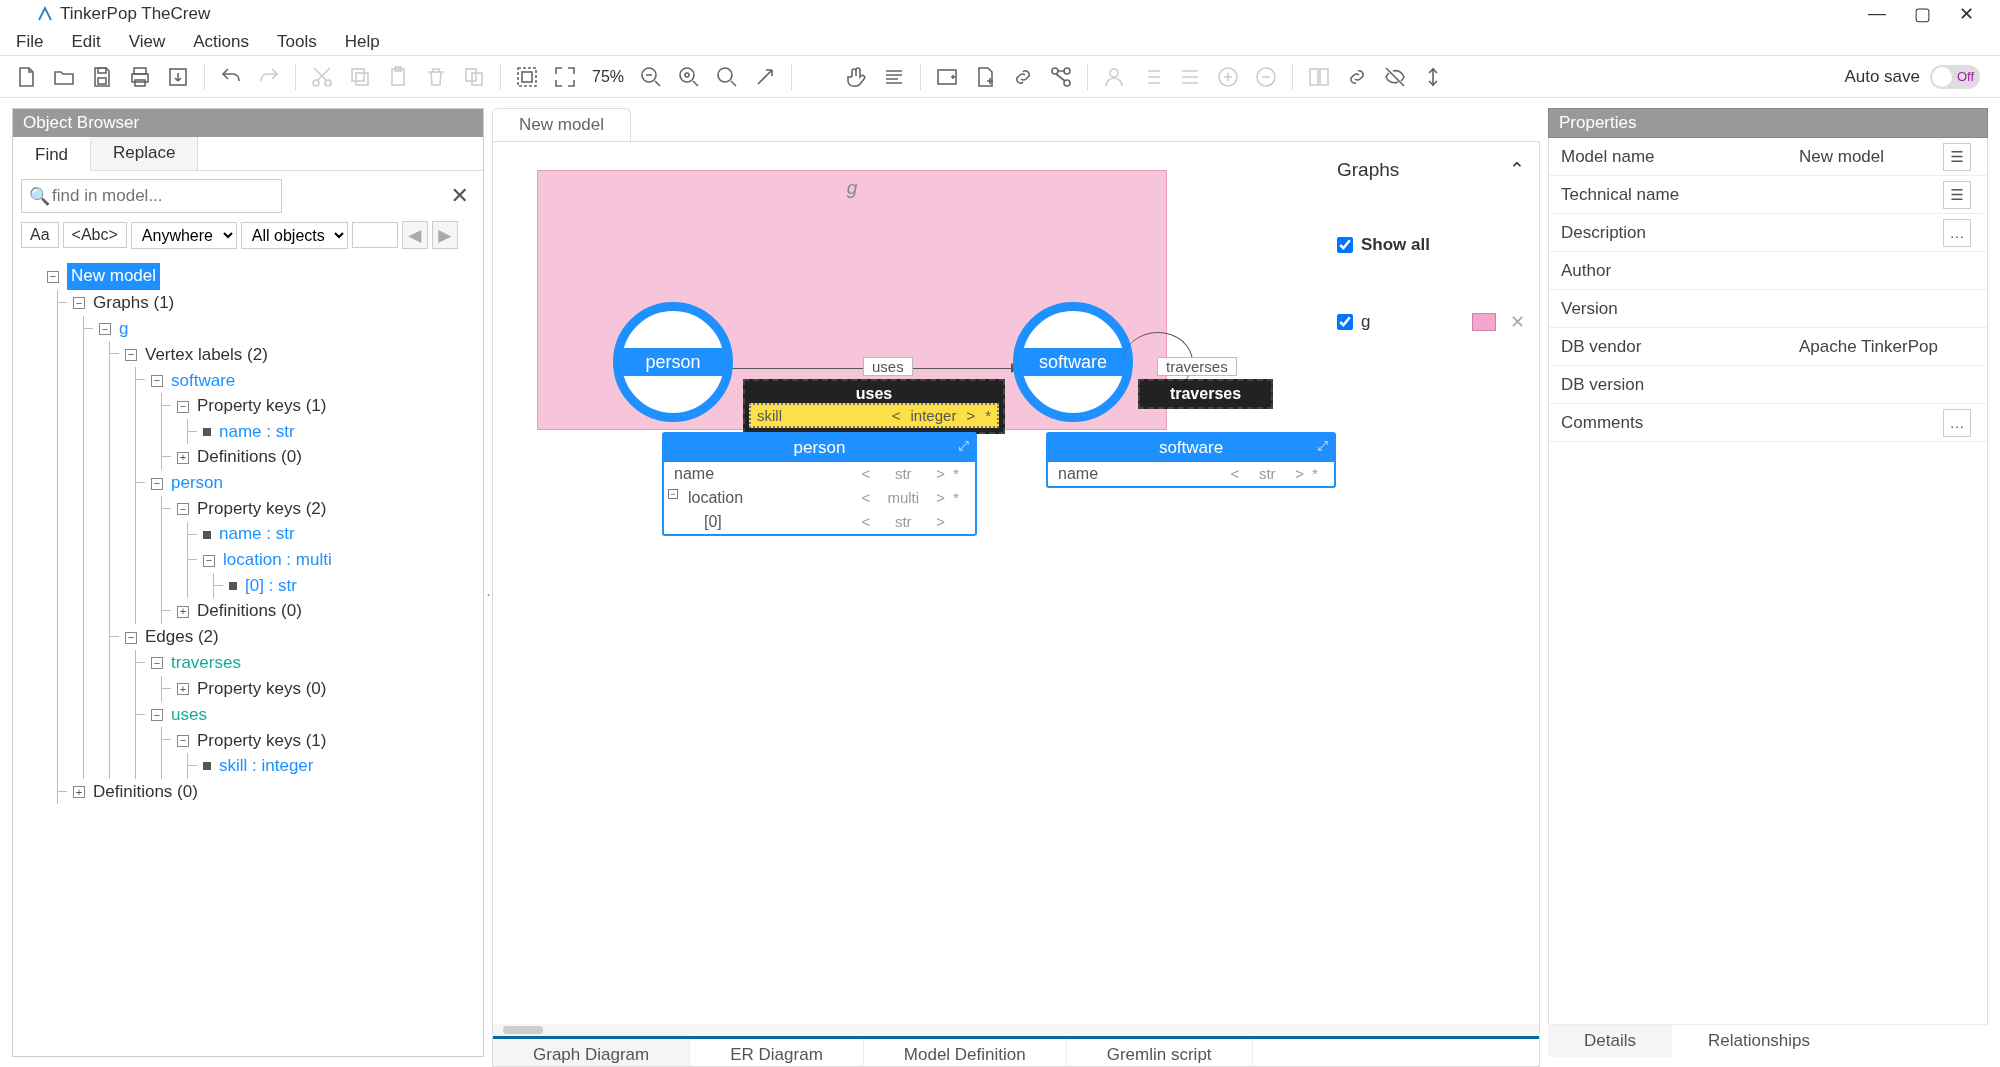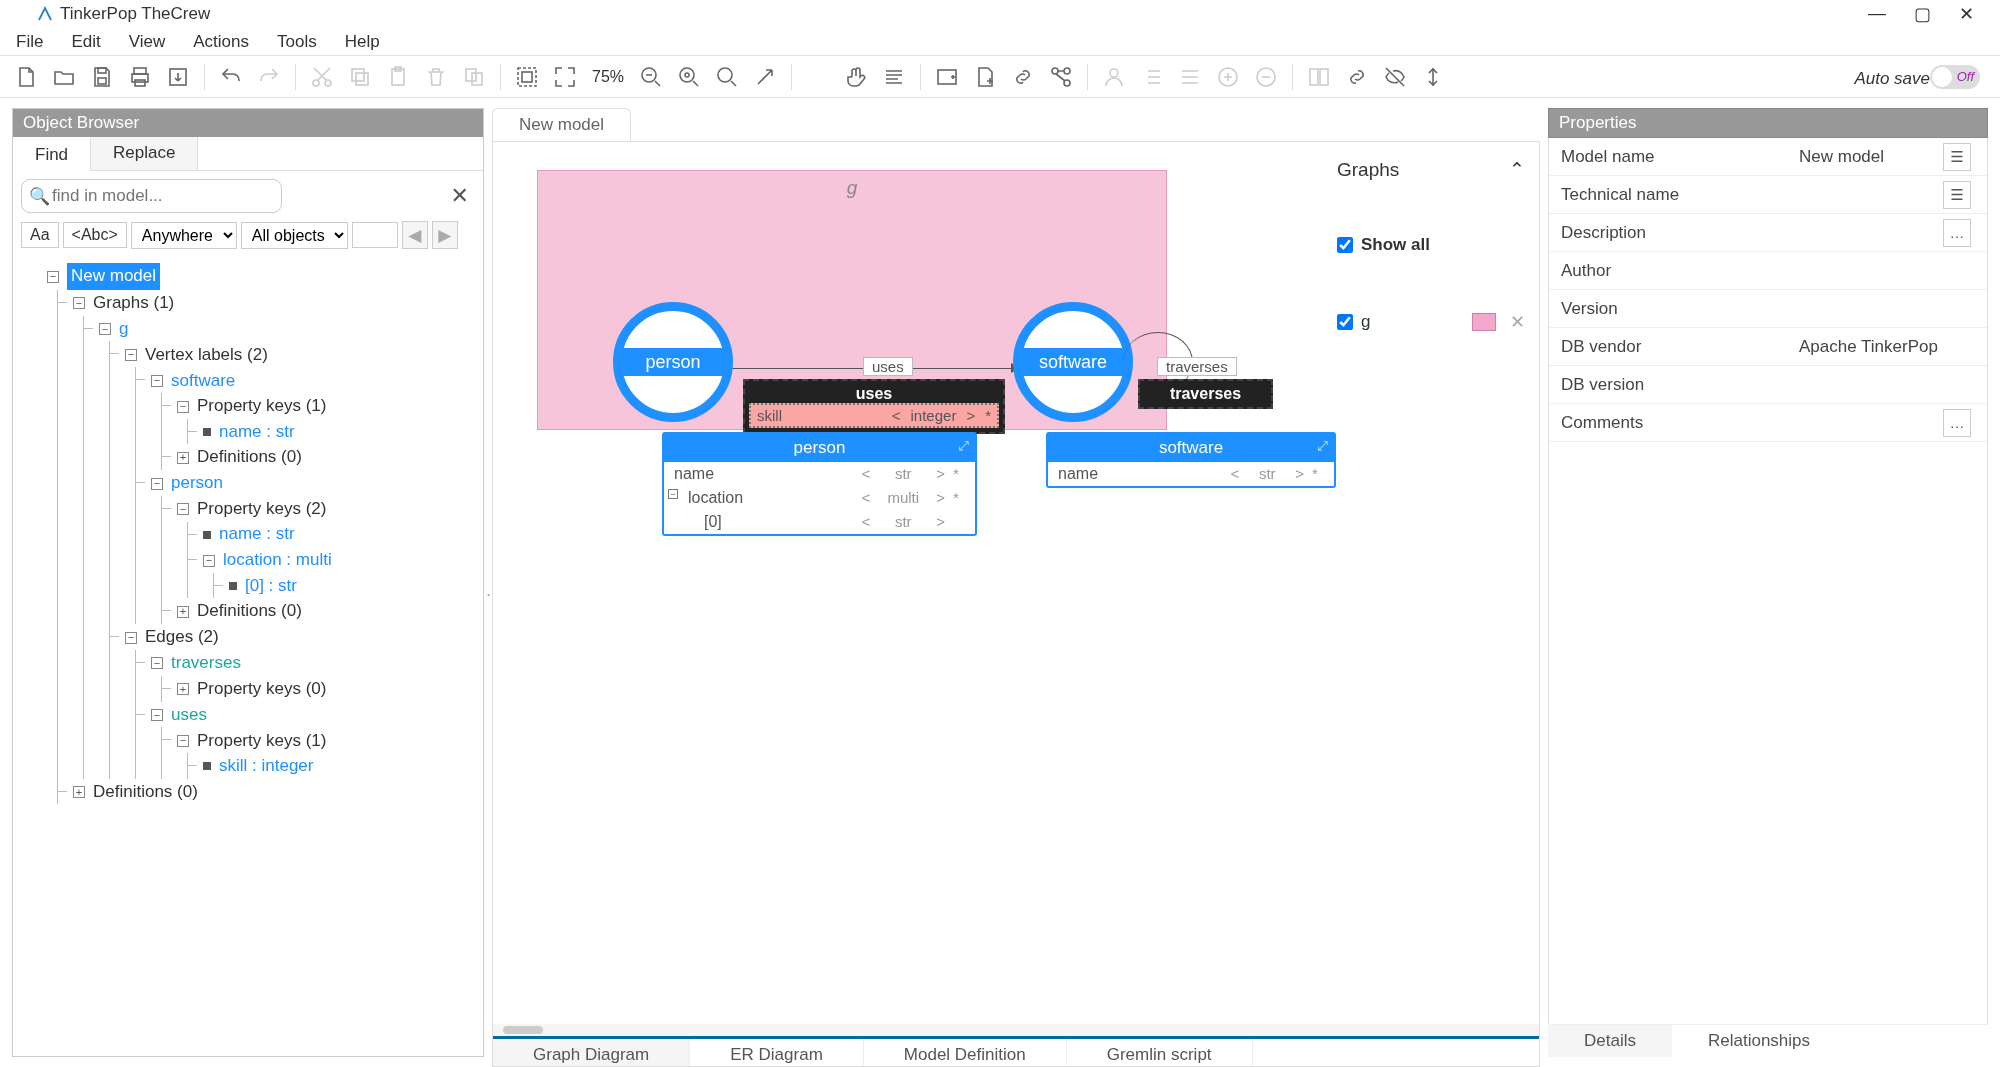--- a/index.html
+++ b/index.html
@@ -16,35 +16,35 @@
 .menubar { height: 28px; display: flex; align-items: center; padding: 0 4px; gap: 4px; border-bottom: 1px solid #e0e0e0; }
 .menubar .mitem { padding: 4px 12px; font-size: 17px; cursor: pointer; }
 
 
 .toolbar { height: 42px; display: flex; align-items: center; padding: 0 8px; gap: 2px; border-bottom: 1px solid #e0e0e0; }
 .tbtn { width: 36px; height: 36px; display: flex; align-items: center; justify-content: center; cursor: pointer; border-radius: 3px; color: #555; }
 .tbtn svg { width: 24px; height: 24px; stroke: #666; fill: none; stroke-width: 1.6; }
 .tbtn.disabled svg { stroke: #ccc; }
 .tsep { width: 1px; height: 26px; background: #ddd; margin: 0 6px; }
 .zoombox { font-size: 16px; padding: 2px 6px; border: 1px solid transparent; }
-.autosave-area { margin-left: auto; display: flex; align-items: flex-end; padding-right: 12px; font-style: italic; }
+.autosave-area { margin-left: auto; display: flex; align-items: center; gap: 10px; padding-right: 12px; }
 .autosave-toggle { width: 50px; height: 24px; background: #ddd; border-radius: 12px; position: relative; font-size: 13px; display: flex; align-items: center; justify-content: flex-end; padding-right: 6px; color: #a21caf; }
 .autosave-toggle::before { content: ""; position: absolute; left: 2px; top: 2px; width: 20px; height: 20px; background: #fff; border-radius: 50%; }
 
 
 .main { display: flex; height: calc(100% - 28px - 28px - 42px); }
 .panel-header { background: #999; color: #fff; font-size: 17px; padding: 4px 10px; }
 
 
 .leftpanel { width: 472px; border: 1px solid #ccc; margin: 10px 0 10px 12px; display: flex; flex-direction: column; background: #fff; position: relative; }
 .find-tabs { display: flex; border-bottom: 1px solid #ddd; }
 .find-tab { padding: 6px 22px; font-size: 17px; background: #f5f5f5; border-right: 1px solid #ddd; cursor: pointer; }
 .find-tab.active { background: #fff; border-top: 1px solid #fff; position: relative; top: 1px; }
 .search-row { display: flex; align-items: center; padding: 8px; gap: 6px; }
-.search-input { flex: 1; border: 1px solid #ccc; padding: 6px 8px 6px 30px; font-size: 17px; border-radius: 9px; background: #fff; }
+.search-input { flex: 1; border: 1px solid #ccc; padding: 6px 8px 6px 30px; font-size: 17px; border-radius: 0; background: #fff; }
 .search-wrap { position: relative; flex: 1; }
 .search-wrap .sicon { position: absolute; left: 8px; top: 50%; transform: translateY(-50%); color: #888; }
 .search-clear { font-size: 22px; color: #555; cursor: pointer; padding: 0 6px; }
 .filter-row { display: flex; align-items: center; padding: 0 8px 8px 8px; gap: 4px; }
 .filter-btn { border: 1px solid #ccc; padding: 3px 8px; font-size: 16px; background: #fff; cursor: pointer; }
 .filter-sel { border: 1px solid #ccc; padding: 3px 6px; font-size: 16px; background: #fff; }
 .filter-nav { border: 1px solid #ccc; width: 26px; height: 28px; display:flex; align-items:center; justify-content:center; background:#f5f5f5; color:#aaa; }
 
 .tree { padding: 6px 8px; overflow: auto; flex: 1; font-size: 17px; line-height: 1.45; }
 .tree ul { list-style: none; padding-left: 22px; position: relative; }
@@ -72,21 +72,21 @@
 .vertex-circle { position:absolute; width:120px; height:120px; border-radius:50%; border:9px solid #1e90ff; background:#fff; display:flex; align-items:center; justify-content:center;}
 .vertex-band { width:100%; height:28px; background:#1e90ff; color:#fff; text-align:center; font-size:18px; line-height:28px;}
 .entity-box { position:absolute; border:2px solid #1e90ff; background:#fff; border-radius:3px;}
 .entity-head { background:#1e90ff; color:#fff; text-align:center; padding:4px; font-size:17px; position:relative;}
 .entity-head .exp { position:absolute; right:6px; top:4px; color:#d0e8ff; font-size:13px;}
 .entity-row { display:flex; padding:3px 10px; font-size:16px; color:#555; gap:8px; }
 .entity-row .col { flex:1; }
 .entity-row .meta { color:#999; font-size:15px; }
 .edge-label { position:absolute; background:#fff; border:1px solid #bbb; padding:0 8px; font-size:15px; color:#555;}
 .edge-band { position:absolute; background:#222; color:#fff; text-align:center; padding:4px; font-size:16px; font-weight:600; border:2px dashed #444;}
-.edge-prop-row { background:#fca5a5; border:2px dotted #777; color:#555; font-size:15px; padding:2px 6px; display:flex; gap:30px;}
+.edge-prop-row { background:#fde047; border:2px dotted #777; color:#555; font-size:15px; padding:2px 6px; display:flex; gap:30px;}
 .loop-arc { position:absolute; border:1px solid #555; border-radius:50%; border-left:none; border-bottom:none;}
 .arrow-line { position:absolute; height:1px; background:#555;}
 .arrow-head { position:absolute; width:0; height:0; border-left:9px solid #555; border-top:5px solid transparent; border-bottom:5px solid transparent;}
 
 .graphs-panel { position:absolute; top:12px; right:12px; width:192px; background:#fff; }
 .gp-head { display:flex; align-items:center; font-size:19px; font-weight:500; padding:4px 2px;}
 .gp-head .chev { margin-left:auto; }
 .gp-row { display:flex; align-items:center; gap:8px; padding:6px 2px; font-size:17px;margin-top:44px;}
 .gp-swatch { width:24px; height:18px; background:#f4a7cd; border:1px solid #d07fb0; margin-left:auto;}
 .gp-x { color:#aaa; cursor:pointer; font-size:18px; padding-left:6px;}

